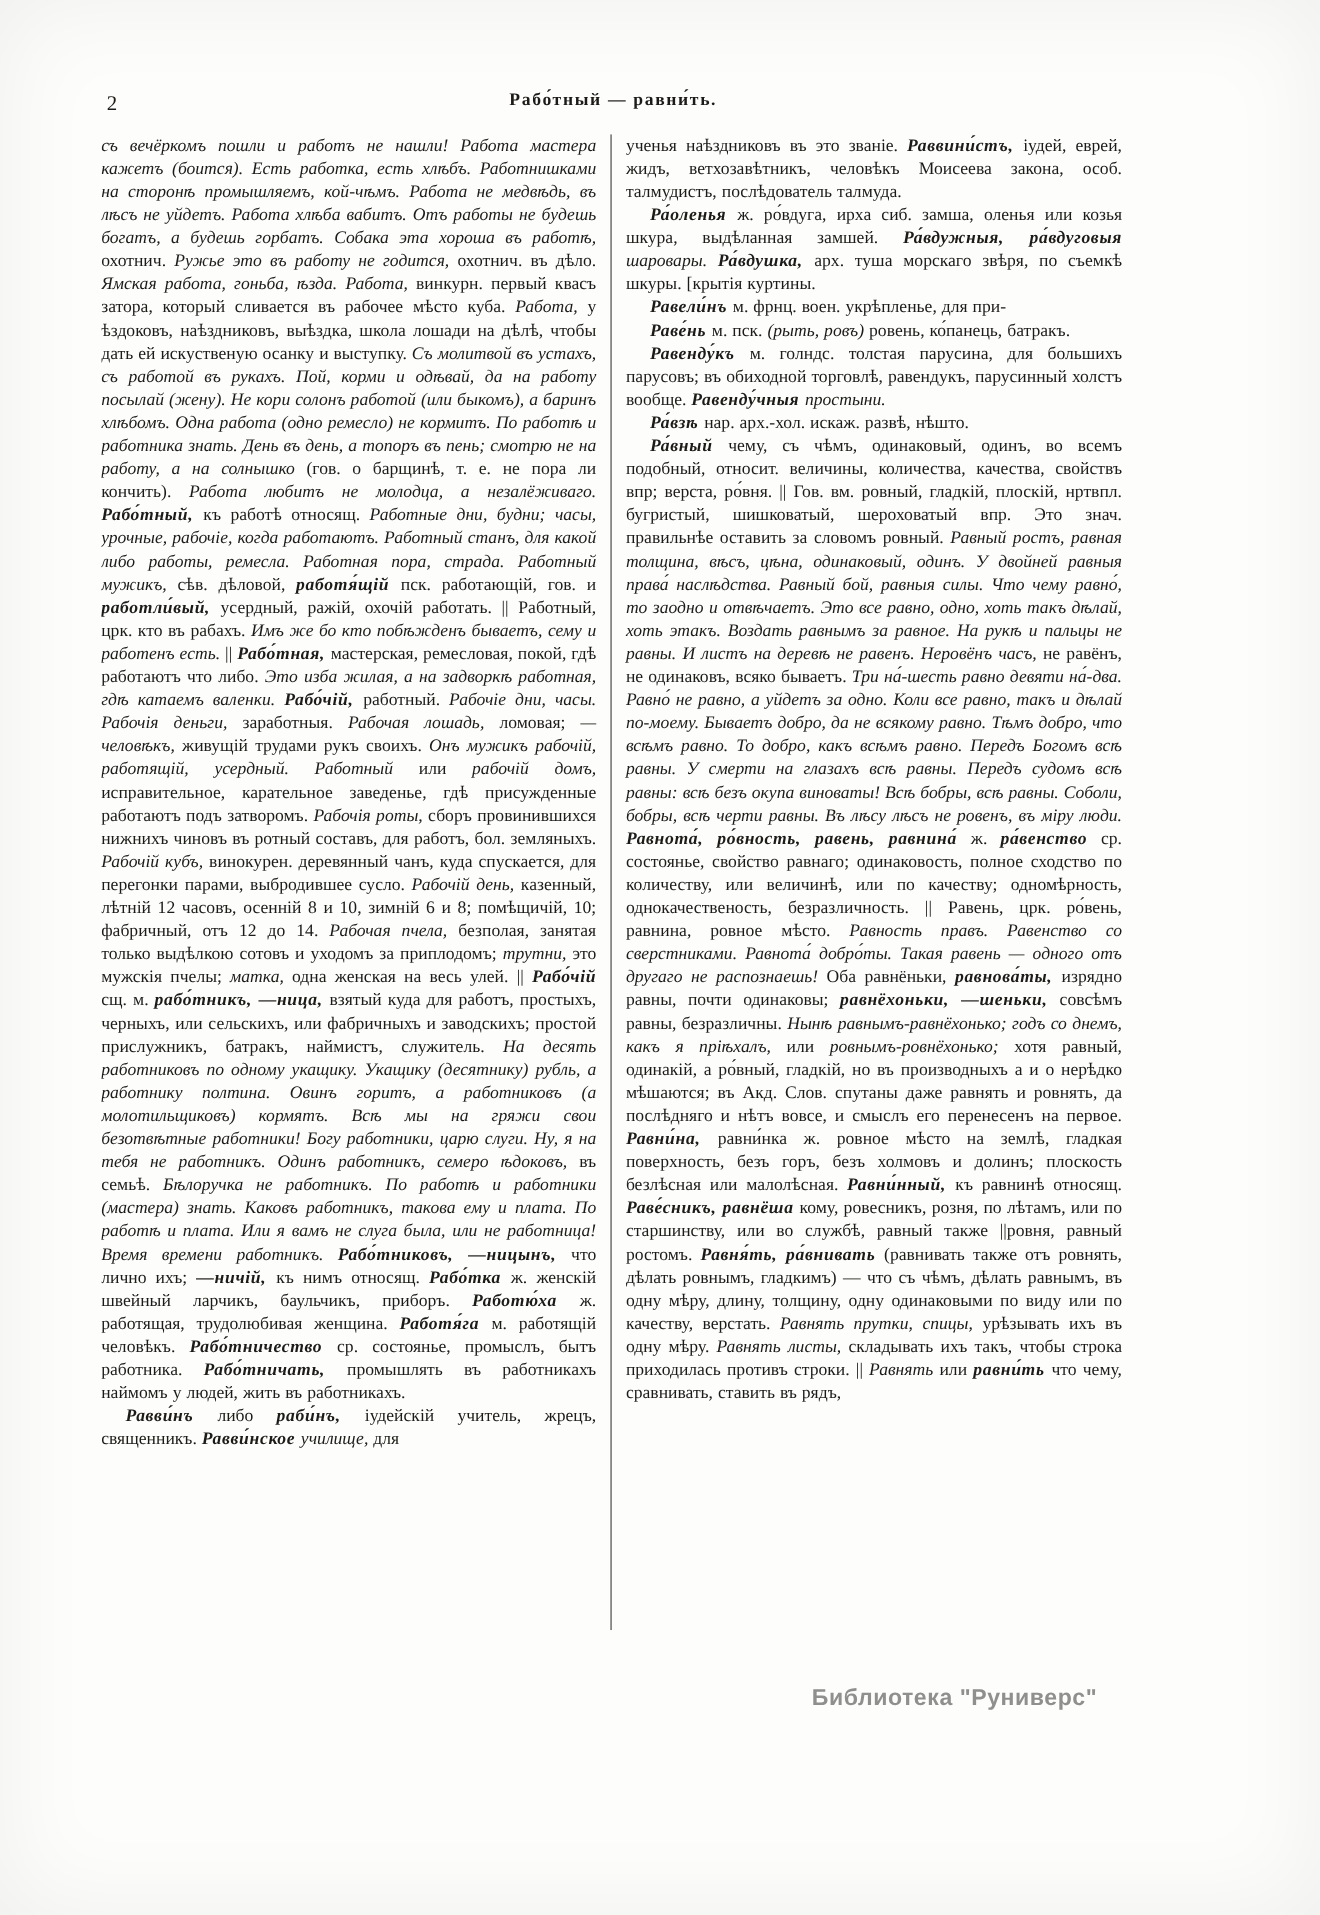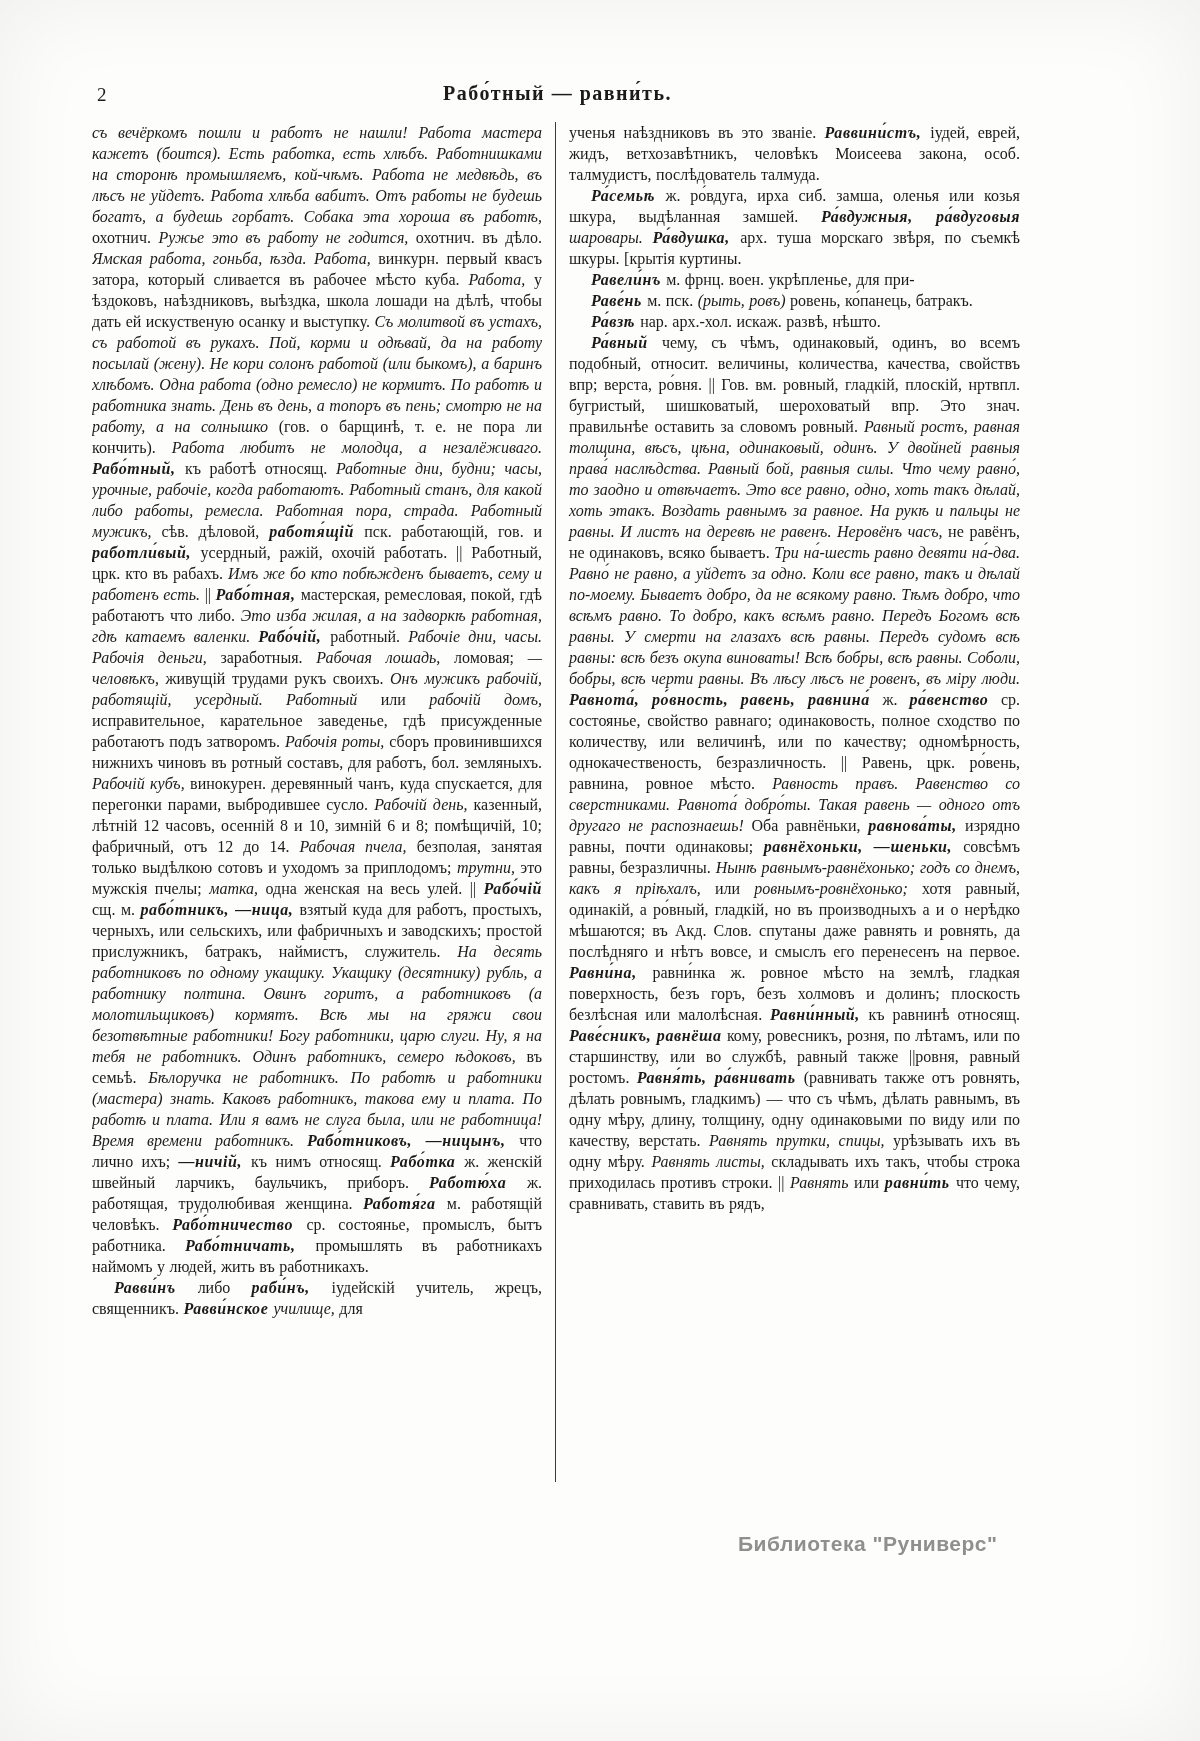--- a/index.html
+++ b/index.html
@@ -26,21 +26,21 @@
   }
   .page-number {
     position: absolute;
     left: 2px;
     top: 2px;
     font-size: 19px;
   }
   .header-title {
     text-align: center;
     font-weight: bold;
-    font-size: 20px;
+    font-size: 16px;
     letter-spacing: 1.5px;
   }
   .text-block {
     position: absolute;
     top: 122px;
     left: 92px;
     width: 928px;
     height: 1360px;
     display: flex;
     overflow: hidden;
@@ -96,23 +96,24 @@
     <div class="header-title">Рабо́тный — равни́ть.</div>
   </div>
 
   <div class="text-block">
     <div class="col col-left">
         <p class="para"><span class="run-i">съ вечёркомъ пошли и работъ не нашли! Работа мастера кажетъ (боится). Есть работка, есть хлѣбъ. Работнишками на сторонѣ промышляемъ, кой-чѣмъ. Работа не медвѣдь, въ лѣсъ не уйдетъ. Работа хлѣба вабитъ. Отъ работы не будешь богатъ, а будешь горбатъ. Собака эта хороша въ работѣ, </span><span>охотнич. </span><span class="run-i">Ружье это въ работу не годится, </span><span>охотнич. въ дѣло. </span><span class="run-i">Ямская работа, гоньба, ѣзда. Работа, </span><span>винкурн. первый квасъ затора, который сливается въ рабочее мѣсто куба. </span><span class="run-i">Работа, </span><span>у ѣздоковъ, наѣздниковъ, выѣздка, школа лошади на дѣлѣ, чтобы дать ей искуственую осанку и выступку. </span><span class="run-i">Съ молитвой въ устахъ, съ работой въ рукахъ. Пой, корми и одѣвай, да на работу посылай (жену). Не кори солонъ работой (или быкомъ), а баринъ хлѣбомъ. Одна работа (одно ремесло) не кормитъ. По работѣ и работника знать. День въ день, а топоръ въ пень; смотрю не на работу, а на солнышко </span><span>(гов. о барщинѣ, т. е. не пора ли кончить). </span><span class="run-i">Работа любитъ не молодца, а незалёживаго. </span><span class="run-b">Рабо́тный, </span><span>къ работѣ относящ. </span><span class="run-i">Работные дни, будни; часы, урочные, рабочіе, когда работаютъ. Работный станъ, для какой либо работы, ремесла. Работная пора, страда. Работный мужикъ, </span><span>сѣв. дѣловой, </span><span class="run-b">работя́щій </span><span>пск. работающій, гов. и </span><span class="run-b">работли́вый, </span><span>усердный, ражій, охочій работать. || Работный, црк. кто въ рабахъ. </span><span class="run-i">Имъ же бо кто побѣжденъ бываетъ, сему и работенъ есть. </span><span>|| </span><span class="run-b">Рабо́тная, </span><span>мастерская, ремесловая, покой, гдѣ работаютъ что либо. </span><span class="run-i">Это изба жилая, а на задворкѣ работная, гдѣ катаемъ валенки. </span><span class="run-b">Рабо́чій, </span><span>работный. </span><span class="run-i">Рабочіе дни, часы. Рабочія деньги, </span><span>заработныя. </span><span class="run-i">Рабочая лошадь, </span><span>ломовая; </span><span class="run-i">—человѣкъ, </span><span>живущій трудами рукъ своихъ. </span><span class="run-i">Онъ мужикъ рабочій, работящій, усердный. Работный </span><span>или </span><span class="run-i">рабочій домъ, </span><span>исправительное, карательное заведенье, гдѣ присужденные работаютъ подъ затворомъ. </span><span class="run-i">Рабочія роты, </span><span>сборъ провинившихся нижнихъ чиновъ въ ротный составъ, для работъ, бол. земляныхъ. </span><span class="run-i">Рабочій кубъ, </span><span>винокурен. деревянный чанъ, куда спускается, для перегонки парами, выбродившее сусло. </span><span class="run-i">Рабочій день, </span><span>казенный, лѣтній 12 часовъ, осенній 8 и 10, зимній 6 и 8; помѣщичій, 10; фабричный, отъ 12 до 14. </span><span class="run-i">Рабочая пчела, </span><span>безполая, занятая только выдѣлкою сотовъ и уходомъ за приплодомъ; </span><span class="run-i">трутни, </span><span>это мужскія пчелы; </span><span class="run-i">матка, </span><span>одна женская на весь улей. || </span><span class="run-b">Рабо́чій </span><span>сщ. м. </span><span class="run-b">рабо́тникъ, —ница, </span><span>взятый куда для работъ, простыхъ, черныхъ, или сельскихъ, или фабричныхъ и заводскихъ; простой прислужникъ, батракъ, наймистъ, служитель. </span><span class="run-i">На десять работниковъ по одному укащику. Укащику (десятнику) рубль, а работнику полтина. Овинъ горитъ, а работниковъ (а молотильщиковъ) кормятъ. Всѣ мы на гряжи свои безотвѣтные работники! Богу работники, царю слуги. Ну, я на тебя не работникъ. Одинъ работникъ, семеро ѣдоковъ, </span><span>въ семьѣ. </span><span class="run-i">Бѣлоручка не работникъ. По работѣ и работники (мастера) знать. Каковъ работникъ, такова ему и плата. По работѣ и плата. Или я вамъ не слуга была, или не работница! Время времени работникъ. </span><span class="run-b">Рабо́тниковъ, —ницынъ, </span><span>что лично ихъ; </span><span class="run-b">—ничій, </span><span>къ нимъ относящ. </span><span class="run-b">Рабо́тка </span><span>ж. женскій швейный ларчикъ, баульчикъ, приборъ. </span><span class="run-b">Работю́ха </span><span>ж. работящая, трудолюбивая женщина. </span><span class="run-b">Работя́га </span><span>м. работящій человѣкъ. </span><span class="run-b">Рабо́тничество </span><span>ср. состоянье, промыслъ, бытъ работника. </span><span class="run-b">Рабо́тничать, </span><span>промышлять въ работникахъ наймомъ у людей, жить въ работникахъ.</span></p>
         <p class="para indent"><span class="run-b">Равви́нъ </span><span>либо </span><span class="run-b">раби́нъ, </span><span>іудейскій учитель, жрецъ, священникъ. </span><span class="run-b">Равви́нское </span><span class="run-i">училище, </span><span>для</span></p>
       </div>
     <div class="col col-right">
         <p class="para"><span>ученья наѣздниковъ въ это званіе. </span><span class="run-b">Раввини́стъ, </span><span>іудей, еврей, жидъ, ветхозавѣтникъ, человѣкъ Моисеева закона, особ. талмудистъ, послѣдователь талмуда.</span></p>
-        <p class="para indent"><span class="run-b">Ра́семьѣ </span><span>ж. ро́вдуга, ирха сиб. замша, оленья или козья шкура, выдѣланная замшей. </span><span class="run-b">Ра́вдужныя, ра́вдуговыя </span><span class="run-i">шаровары. </span><span class="run-b">Ра́вдушка, </span><span>арх. туша морскаго звѣря, по съемкѣ шкуры. [крытія куртины.</span></p>
+        <p class="para indent"><span class="run-b">Ра́оленья </span><span>ж. ро́вдуга, ирха сиб. замша, оленья или козья шкура, выдѣланная замшей. </span><span class="run-b">Ра́вдужныя, ра́вдуговыя </span><span class="run-i">шаровары. </span><span class="run-b">Ра́вдушка, </span><span>арх. туша морскаго звѣря, по съемкѣ шкуры. [крытія куртины.</span></p>
         <p class="para indent"><span class="run-b">Равели́нъ </span><span>м. фрнц. воен. укрѣпленье, для при-</span></p>
         <p class="para indent"><span class="run-b">Раве́нь </span><span>м. пск. </span><span class="run-i">(рыть, ровъ) </span><span>ровень, ко́панець, батракъ.</span></p>
+        <p class="para indent"><span class="run-b">Равенду́къ </span><span>м. голндс. толстая парусина, для большихъ парусовъ; въ обиходной торговлѣ, равендукъ, парусинный холстъ вообще. </span><span class="run-b">Равенду́чныя </span><span class="run-i">простыни.</span></p>
         <p class="para indent"><span class="run-b">Ра́взѣ </span><span>нар. арх.-хол. искаж. развѣ, нѣшто.</span></p>
         <p class="para indent"><span class="run-b">Ра́вный </span><span>чему, съ чѣмъ, одинаковый, одинъ, во всемъ подобный, относит. величины, количества, качества, свойствъ впр; верста, ро́вня. || Гов. вм. ровный, гладкій, плоскій, нртвпл. бугристый, шишковатый, шероховатый впр. Это знач. правильнѣе оставить за словомъ ровный. </span><span class="run-i">Равный ростъ, равная толщина, вѣсъ, цѣна, одинаковый, одинъ. У двойней равныя права́ наслѣдства. Равный бой, равныя силы. Что чему равно́, то заодно и отвѣчаетъ. Это все равно, одно, хоть такъ дѣлай, хоть этакъ. Воздать равнымъ за равное. На рукѣ и пальцы не равны. И листъ на деревѣ не равенъ. Неровёнъ часъ, </span><span>не равёнъ, не одинаковъ, всяко бываетъ. </span><span class="run-i">Три на́-шесть равно девяти на́-два. Равно́ не равно, а уйдетъ за одно. Коли все равно, такъ и дѣлай по-моему. Бываетъ добро, да не всякому равно. Тѣмъ добро, что всѣмъ равно. То добро, какъ всѣмъ равно. Передъ Богомъ всѣ равны. У смерти на глазахъ всѣ равны. Передъ судомъ всѣ равны: всѣ безъ окупа виноваты! Всѣ бобры, всѣ равны. Соболи, бобры, всѣ черти равны. Въ лѣсу лѣсъ не ровенъ, въ міру люди. </span><span class="run-b">Равнота́, ро́вность, равень, равнина́ </span><span>ж. </span><span class="run-b">ра́венство </span><span>ср. состоянье, свойство равнаго; одинаковость, полное сходство по количеству, или величинѣ, или по качеству; одномѣрность, однокачественость, безразличность. || Равень, црк. ро́вень, равнина, ровное мѣсто. </span><span class="run-i">Равность правъ. Равенство со сверстниками. Равнота́ добро́ты. Такая равень — одного отъ другаго не распознаешь! </span><span>Оба равнёньки, </span><span class="run-b">равнова́ты, </span><span>изрядно равны, почти одинаковы; </span><span class="run-b">равнёхоньки, —шеньки, </span><span>совсѣмъ равны, безразличны. </span><span class="run-i">Нынѣ равнымъ-равнёхонько; годъ со днемъ, какъ я пріѣхалъ, </span><span>или </span><span class="run-i">ровнымъ-ровнёхонько; </span><span>хотя равный, одинакій, а ро́вный, гладкій, но въ производныхъ а и о нерѣдко мѣшаются; въ Акд. Слов. спутаны даже равнять и ровнять, да послѣдняго и нѣтъ вовсе, и смыслъ его перенесенъ на первое. </span><span class="run-b">Равни́на, </span><span>равни́нка ж. ровное мѣсто на землѣ, гладкая поверхность, безъ горъ, безъ холмовъ и долинъ; плоскость безлѣсная или малолѣсная. </span><span class="run-b">Равни́нный, </span><span>къ равнинѣ относящ. </span><span class="run-b">Раве́сникъ, равнёша </span><span>кому, ровесникъ, розня, по лѣтамъ, или по старшинству, или во службѣ, равный также ||ровня, равный ростомъ. </span><span class="run-b">Равня́ть, ра́внивать </span><span>(равнивать также отъ ровнять, дѣлать ровнымъ, гладкимъ) — что съ чѣмъ, дѣлать равнымъ, въ одну мѣру, длину, толщину, одну одинаковыми по виду или по качеству, верстать. </span><span class="run-i">Равнять прутки, спицы, </span><span>урѣзывать ихъ въ одну мѣру. </span><span class="run-i">Равнять листы, </span><span>складывать ихъ такъ, чтобы строка приходилась противъ строки. || </span><span class="run-i">Равнять </span><span>или </span><span class="run-b">равни́ть </span><span>что чему, сравнивать, ставить въ рядъ,</span></p>
       </div>
   </div>
 
   <div class="watermark">Библиотека "Руниверс"</div>
 
 </div>
 
 </body></html>

